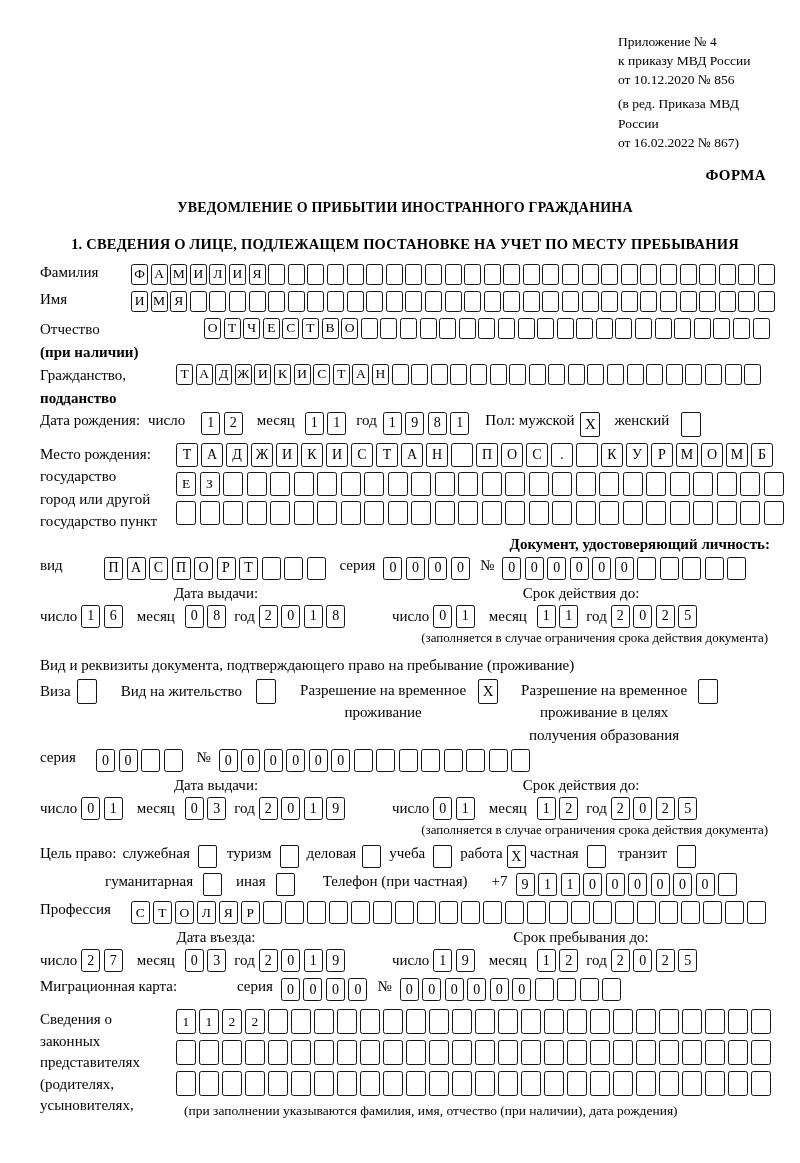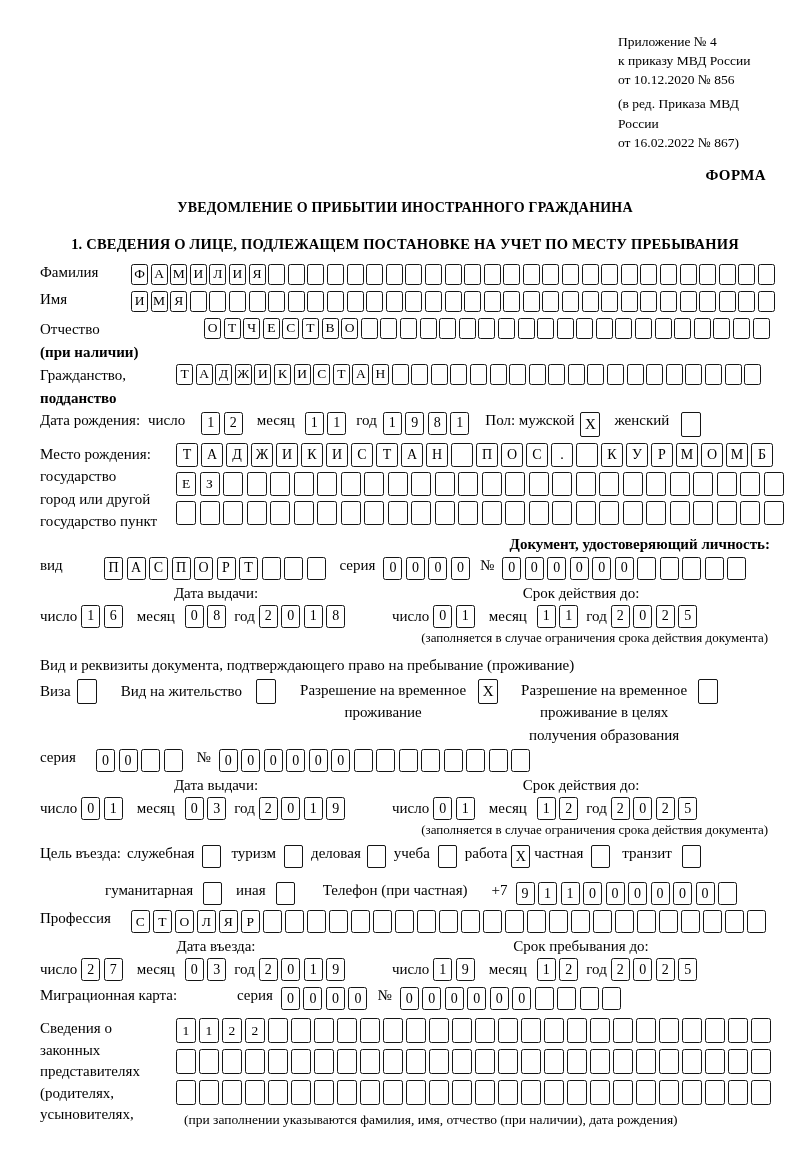--- a/index.html
+++ b/index.html
@@ -544,38 +544,38 @@
             <span class="cell">0</span>
             <span class="cell">2</span>
             <span class="cell">5</span>
           </span>
       </div>
     </div>
   </div>
   <div class="note-right">(заполняется в случае ограничения срока действия документа)</div>
 
   <div class="frow" style="margin-top:7px">
-    <span class="lbl">Цель въезда:</span>
+    <span class="lbl">Цель право:</span>
     <span class="lbl ml6">служебная</span>
     <span class="checkbox checkbox--sm ml8"></span>
     <span class="lbl ml10">туризм</span>
     <span class="checkbox checkbox--sm ml8"></span>
     <span class="lbl ml8">деловая</span>
     <span class="checkbox checkbox--sm ml6"></span>
     <span class="lbl ml8">учеба</span>
     <span class="checkbox checkbox--sm ml8"></span>
     <span class="lbl ml8">работа</span>
     <span class="checkbox checkbox--sm ml4">X</span>
     <span class="lbl ml4">частная</span>
     <span class="checkbox checkbox--sm ml8"></span>
     <span class="lbl ml12">транзит</span>
     <span class="checkbox checkbox--sm ml10"></span>
   </div>
 
-  <div class="frow" style="margin-top:14px; margin-left:65px">
+  <div class="frow" style="margin-top:5px; margin-left:65px">
     <span class="lbl">гуманитарная</span>
     <span class="checkbox checkbox--sm ml10"></span>
     <span class="lbl ml14">иная</span>
     <span class="checkbox checkbox--sm ml10"></span>
     <span class="lbl ml28">Телефон (при частная)</span>
     <span class="lbl ml24">+7</span>
     <span class="cells cells--md ml8">
         <span class="cell">9</span>
         <span class="cell">1</span>
         <span class="cell">1</span>

